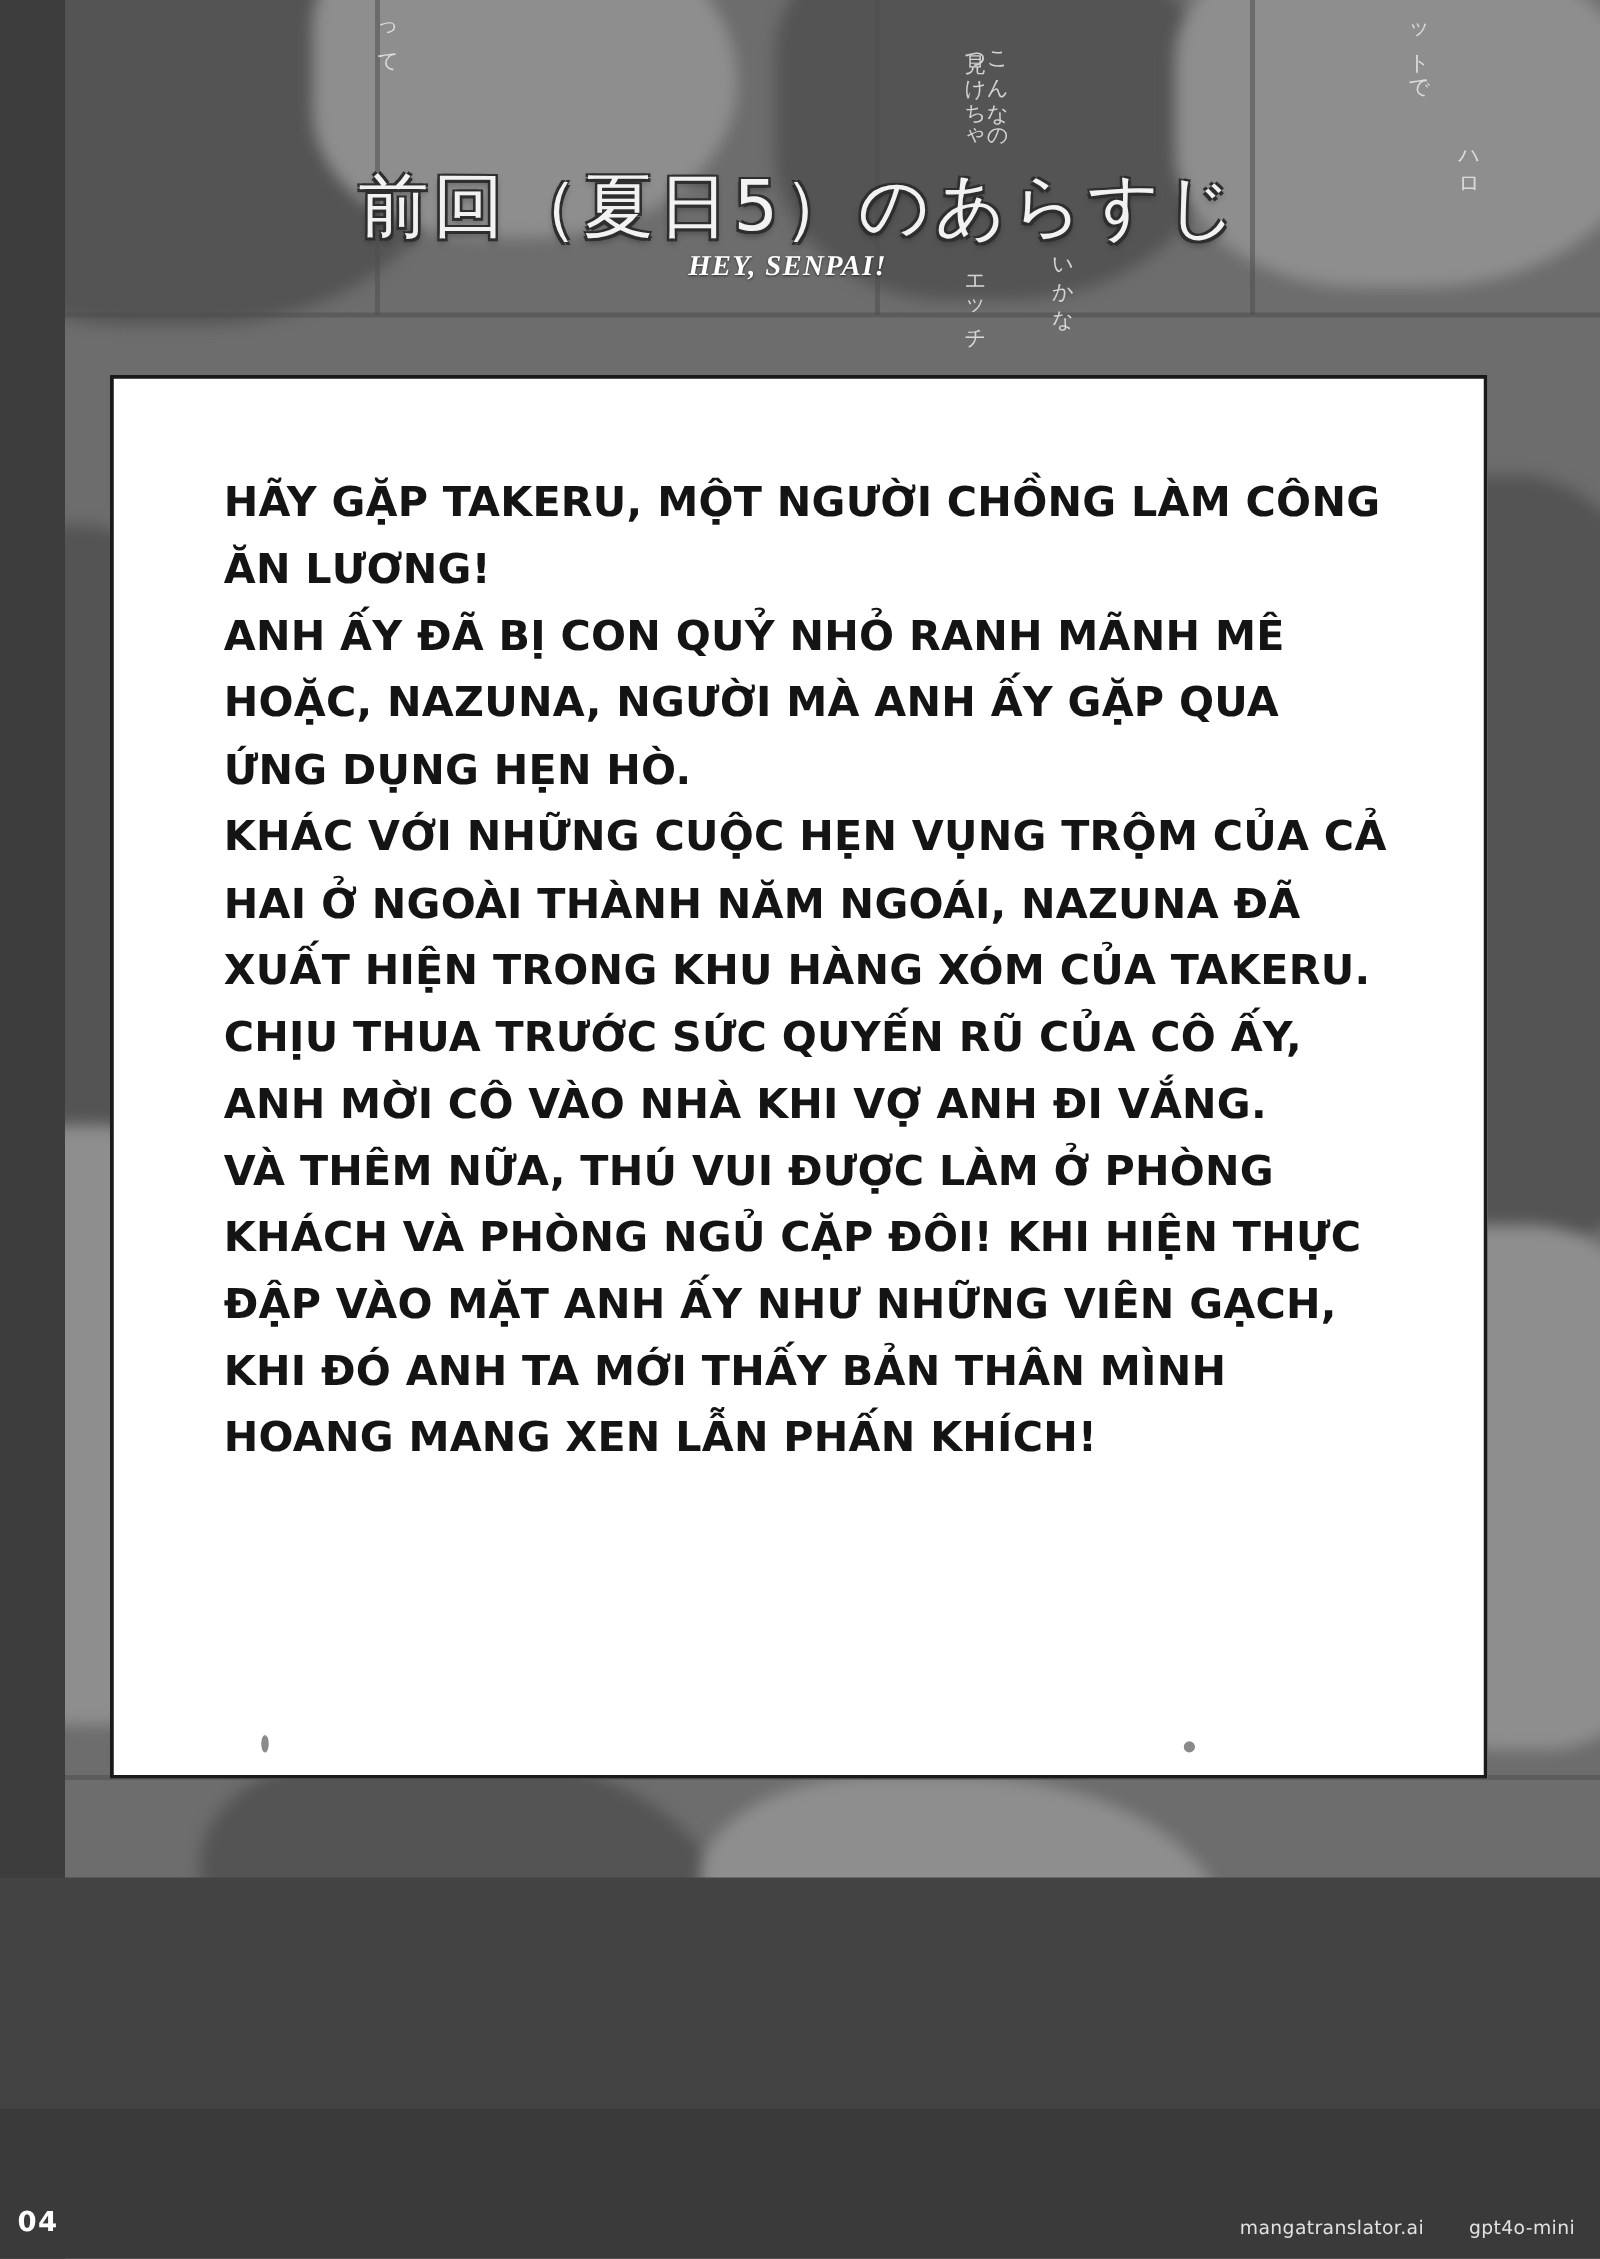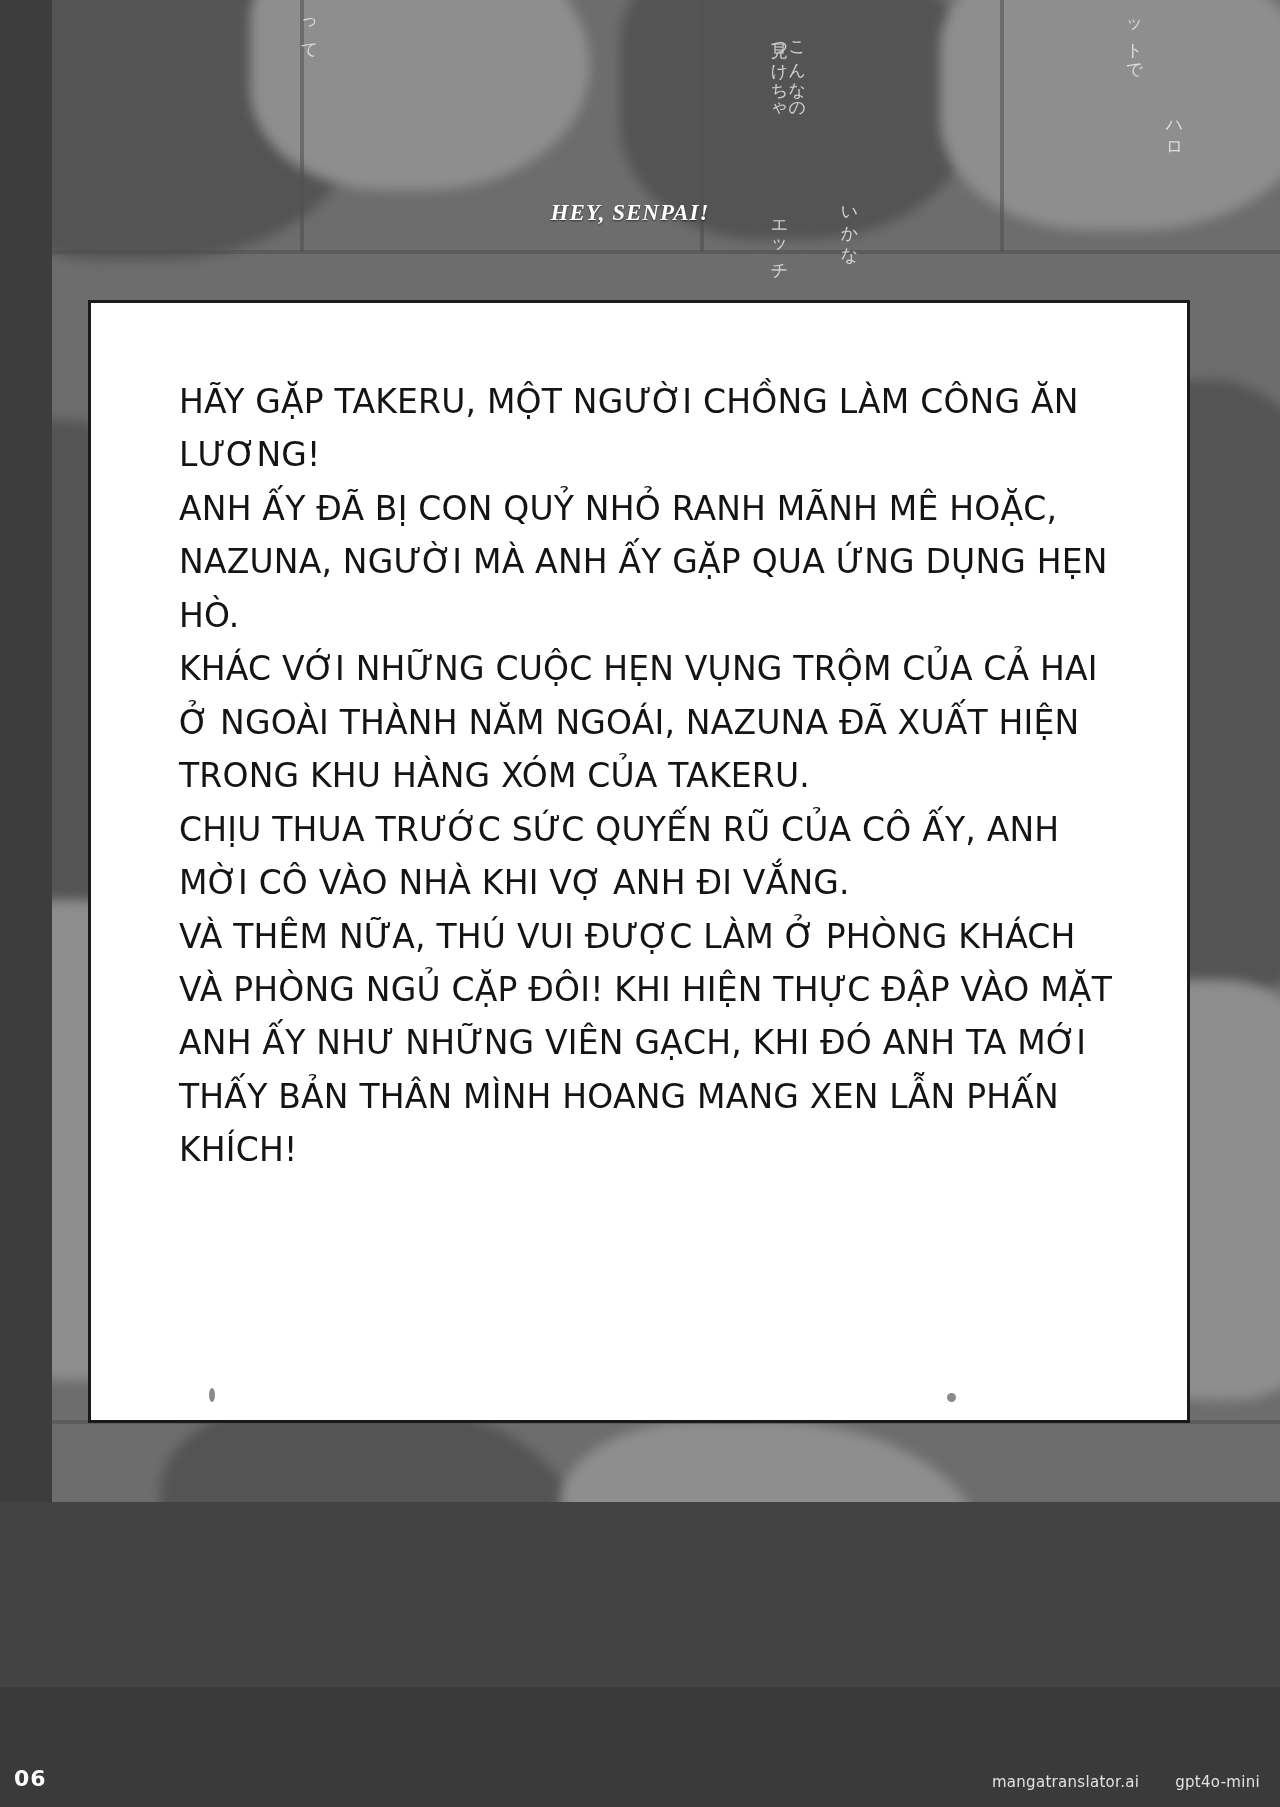--- a/index.html
+++ b/index.html
@@ -123,21 +123,21 @@
   .synopsis-inner {
     position: absolute;
     left: 0; top: 0;
     width: 100%; height: 100%;
     padding: 72px 74px 60px 88px;
   }
   .synopsis-text {
     color: #141414;
     font-family: "DejaVu Sans", sans-serif;
     font-size: 33px;
-    font-weight: normal;
+    font-weight: bold;
     line-height: 1.62;
     letter-spacing: .2px;
     white-space: pre-line;
     text-transform: uppercase;
   }
 
   
   .speck {
     position: absolute;
     background: #8a8a8a;
@@ -221,33 +221,34 @@
     <div class="jp" style="left:300px; top:10px;">って</div>
     <div class="jp" style="left:18px; top:700px;">かん</div>
     <div class="jp" style="left:18px; top:890px;">とっ</div>
     <div class="jp" style="left:640px; top:1650px;">かり♥</div>
   </div>
 
   <div class="edge-left"></div>
   <div class="edge-bottom"></div>
   <div class="edge-bottom-2"></div>
 
+  <div class="headline">前回（夏日5）のあらすじ</div>
   <div class="headline-sub">HEY, SENPAI!</div>
 
   <div class="synopsis-box">
     <div class="synopsis-inner">
       <div class="synopsis-text">HÃY GẶP TAKERU, MỘT NGƯỜI CHỒNG LÀM CÔNG ĂN LƯƠNG!
 ANH ẤY ĐÃ BỊ CON QUỶ NHỎ RANH MÃNH MÊ HOẶC, NAZUNA, NGƯỜI MÀ ANH ẤY GẶP QUA ỨNG DỤNG HẸN HÒ.
 KHÁC VỚI NHỮNG CUỘC HẸN VỤNG TRỘM CỦA CẢ HAI Ở NGOÀI THÀNH NĂM NGOÁI, NAZUNA ĐÃ XUẤT HIỆN TRONG KHU HÀNG XÓM CỦA TAKERU.
 CHỊU THUA TRƯỚC SỨC QUYẾN RŨ CỦA CÔ ẤY, ANH MỜI CÔ VÀO NHÀ KHI VỢ ANH ĐI VẮNG.
 VÀ THÊM NỮA, THÚ VUI ĐƯỢC LÀM Ở PHÒNG KHÁCH VÀ PHÒNG NGỦ CẶP ĐÔI! KHI HIỆN THỰC ĐẬP VÀO MẶT ANH ẤY NHƯ NHỮNG VIÊN GẠCH, KHI ĐÓ ANH TA MỚI THẤY BẢN THÂN MÌNH HOANG MANG XEN LẪN PHẤN KHÍCH!</div>
     </div>
     <div class="speck" style="left:118px; bottom:18px; width:6px; height:14px;"></div>
     <div class="speck" style="left:856px; bottom:18px; width:9px; height:9px;"></div>
   </div>
 
   <div class="credit-meta">
     <span>mangatranslator.ai</span>
     <span>gpt4o-mini</span>
   </div>
 
-  <div class="page-number">06</div>
+  <div class="page-number">04</div>
 </div>
 
 </body></html>

